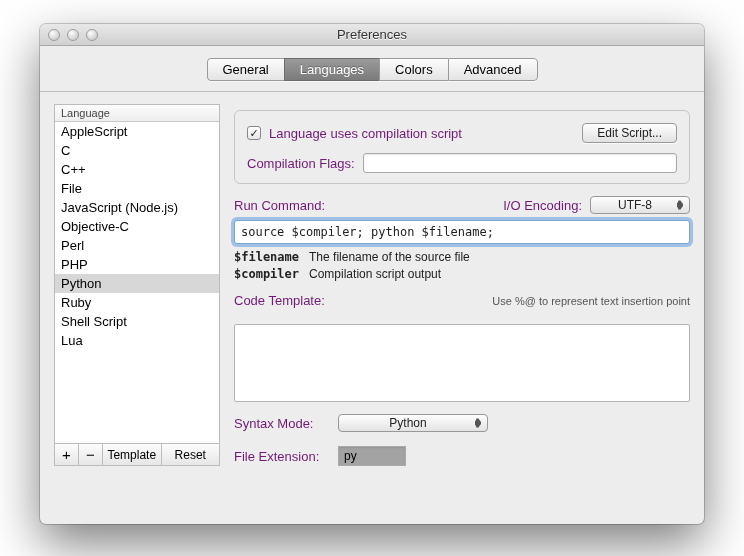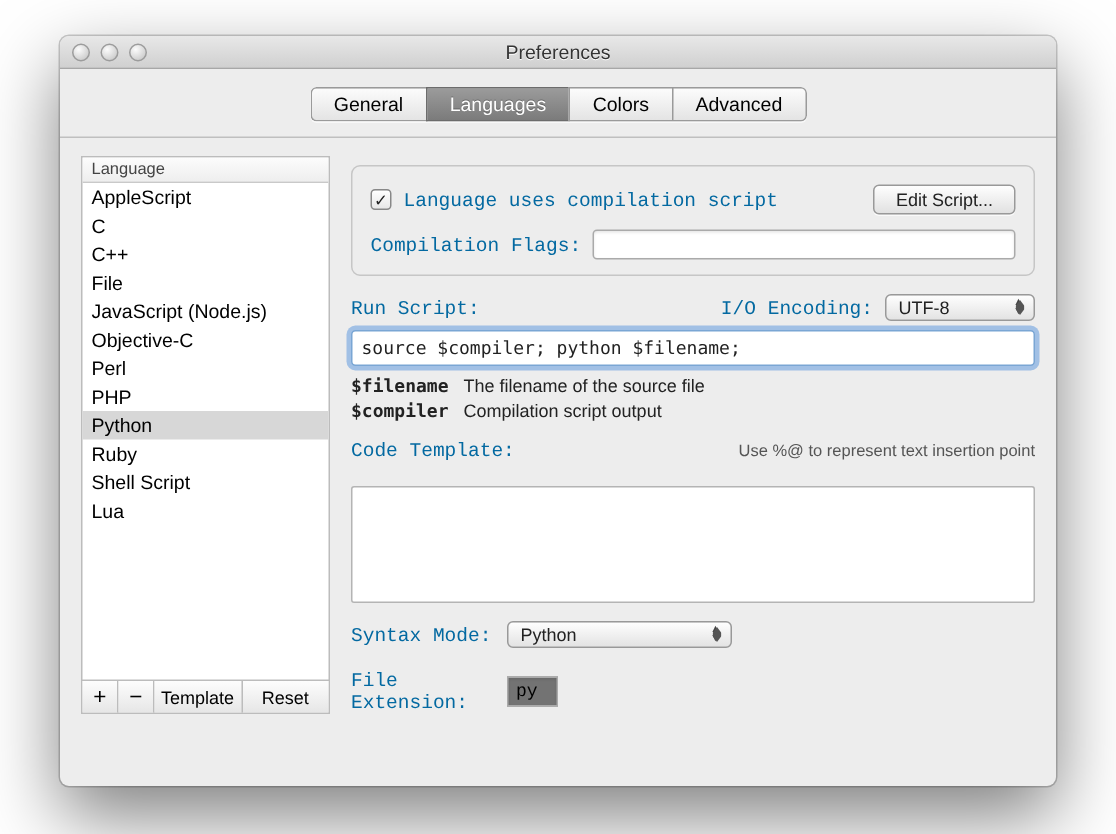--- a/index.html
+++ b/index.html
@@ -157,35 +157,36 @@
 }
 .textin {
   border: 1px solid #aaa;
   border-radius: 3px;
   background: #fff;
   padding: 2px 5px;
   font-size: 12px;
   box-shadow: inset 0 1px 2px rgba(0,0,0,0.1);
 }
 .textin.flex { flex: 1; }
-.label { color: #0369a1; font-size: 13px; font-family: Liberation Mono, monospace; }
+.label { color: #701a75; font-size: 13px; }
 .mono { font-family: Menlo, Monaco, monospace; font-size: 12px; }
 .focused {
   border: 1px solid #7aa6d4;
   box-shadow: 0 0 0 3px rgba(99,154,222,0.55);
 }
 .hint { font-size: 11px; color: #555; }
 .popup {
   display: inline-flex; align-items: center;
   border: 1px solid #999; border-radius: 4px;
   background: linear-gradient(#fefefe,#e3e3e3);
   padding: 1px 18px 1px 8px;
   position: relative;
   font-size: 12px;
   cursor: default;
+  justify-content: center;
 }
 .popup::after {
   content: "";
   position: absolute; right: 6px; top: 50%;
   width: 6px; height: 10px;
   transform: translateY(-50%);
   background:
     linear-gradient(#555,#555) 0 0/6px 1px no-repeat,
     linear-gradient(#555,#555) 0 100%/6px 1px no-repeat;
   clip-path: polygon(0 40%, 50% 0, 100% 40%, 100% 60%, 50% 100%, 0 60%);
@@ -200,25 +201,24 @@
 .codet {
   width: 100%; height: 78px;
   border: 1px solid #b4b4b4;
   background: #fff;
   border-radius: 2px;
   margin-top: 4px;
 }
 .varrow { display: flex; gap: 10px; margin-top: 6px; align-items: baseline; }
 .vartag { font-family: Menlo, Monaco, monospace; font-weight: bold; font-size: 12px; }
 .small-input {
-  width: 34px;
-  border: 1px solid #aaa; background: #737373;
+  width: 68px;
+  border: 1px solid #aaa; background: #a3a3a3;
   padding: 2px 5px; font-size: 12px;
   box-shadow: inset 0 1px 2px rgba(0,0,0,0.1);
-  font-family: Liberation Mono, monospace;
 }
 </style>
 </head>
 <body>
 
 <div class="window-shadow">
   <div class="titlebar">
     <div class="traffic">
       <span></span>
       <span></span>
@@ -269,21 +269,21 @@
           <span style="flex:1"></span>
           <span class="aqua-btn">Edit Script...</span>
         </div>
         <div class="row">
           <span class="label">Compilation Flags:</span>
           <span class="textin flex" style="height:20px"></span>
         </div>
       </div>
 
       <div class="row mt" style="margin-bottom:6px">
-        <span class="label">Run Script:</span>
+        <span class="label">Run Command:</span>
         <span style="flex:1"></span>
         <span class="label">I/O Encoding:</span>
         <span class="popup" style="width:100px">
           <span>UTF-8</span>
           <span class="arrows">▲<br>▼</span>
         </span>
       </div>
 
       <div class="textin focused mono" style="padding:4px 6px">source $compiler; python $filename;</div>
 

